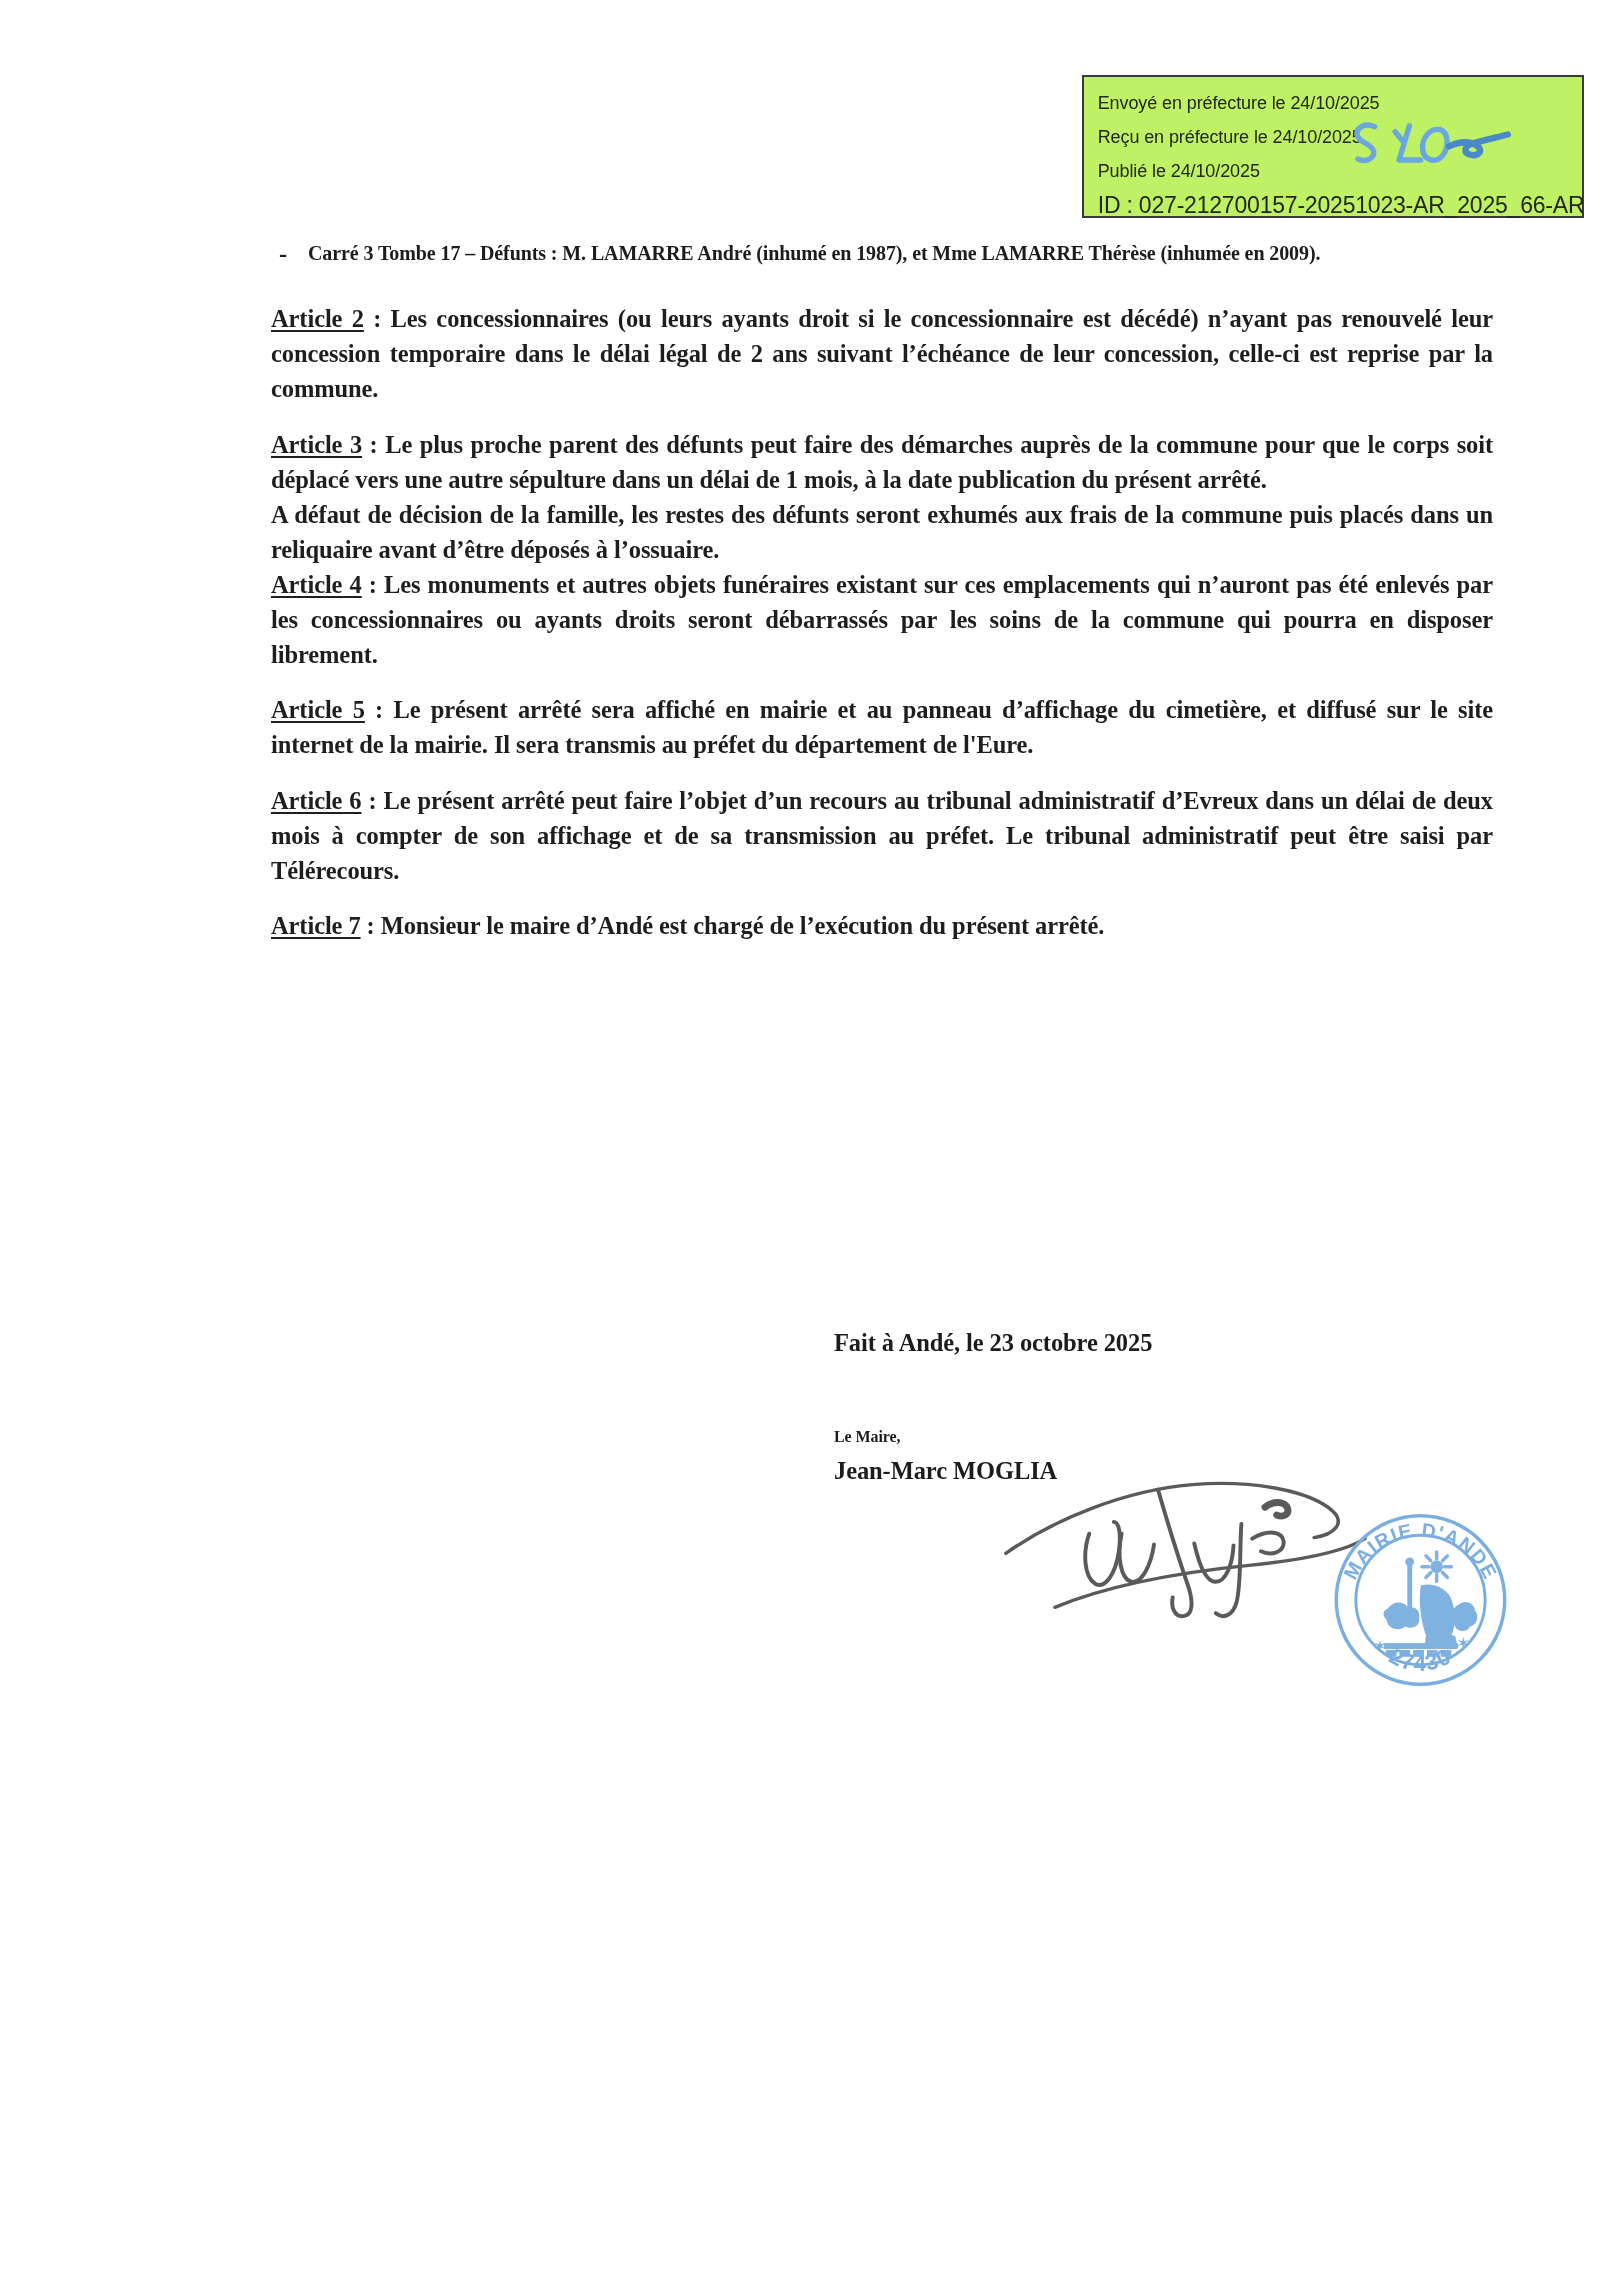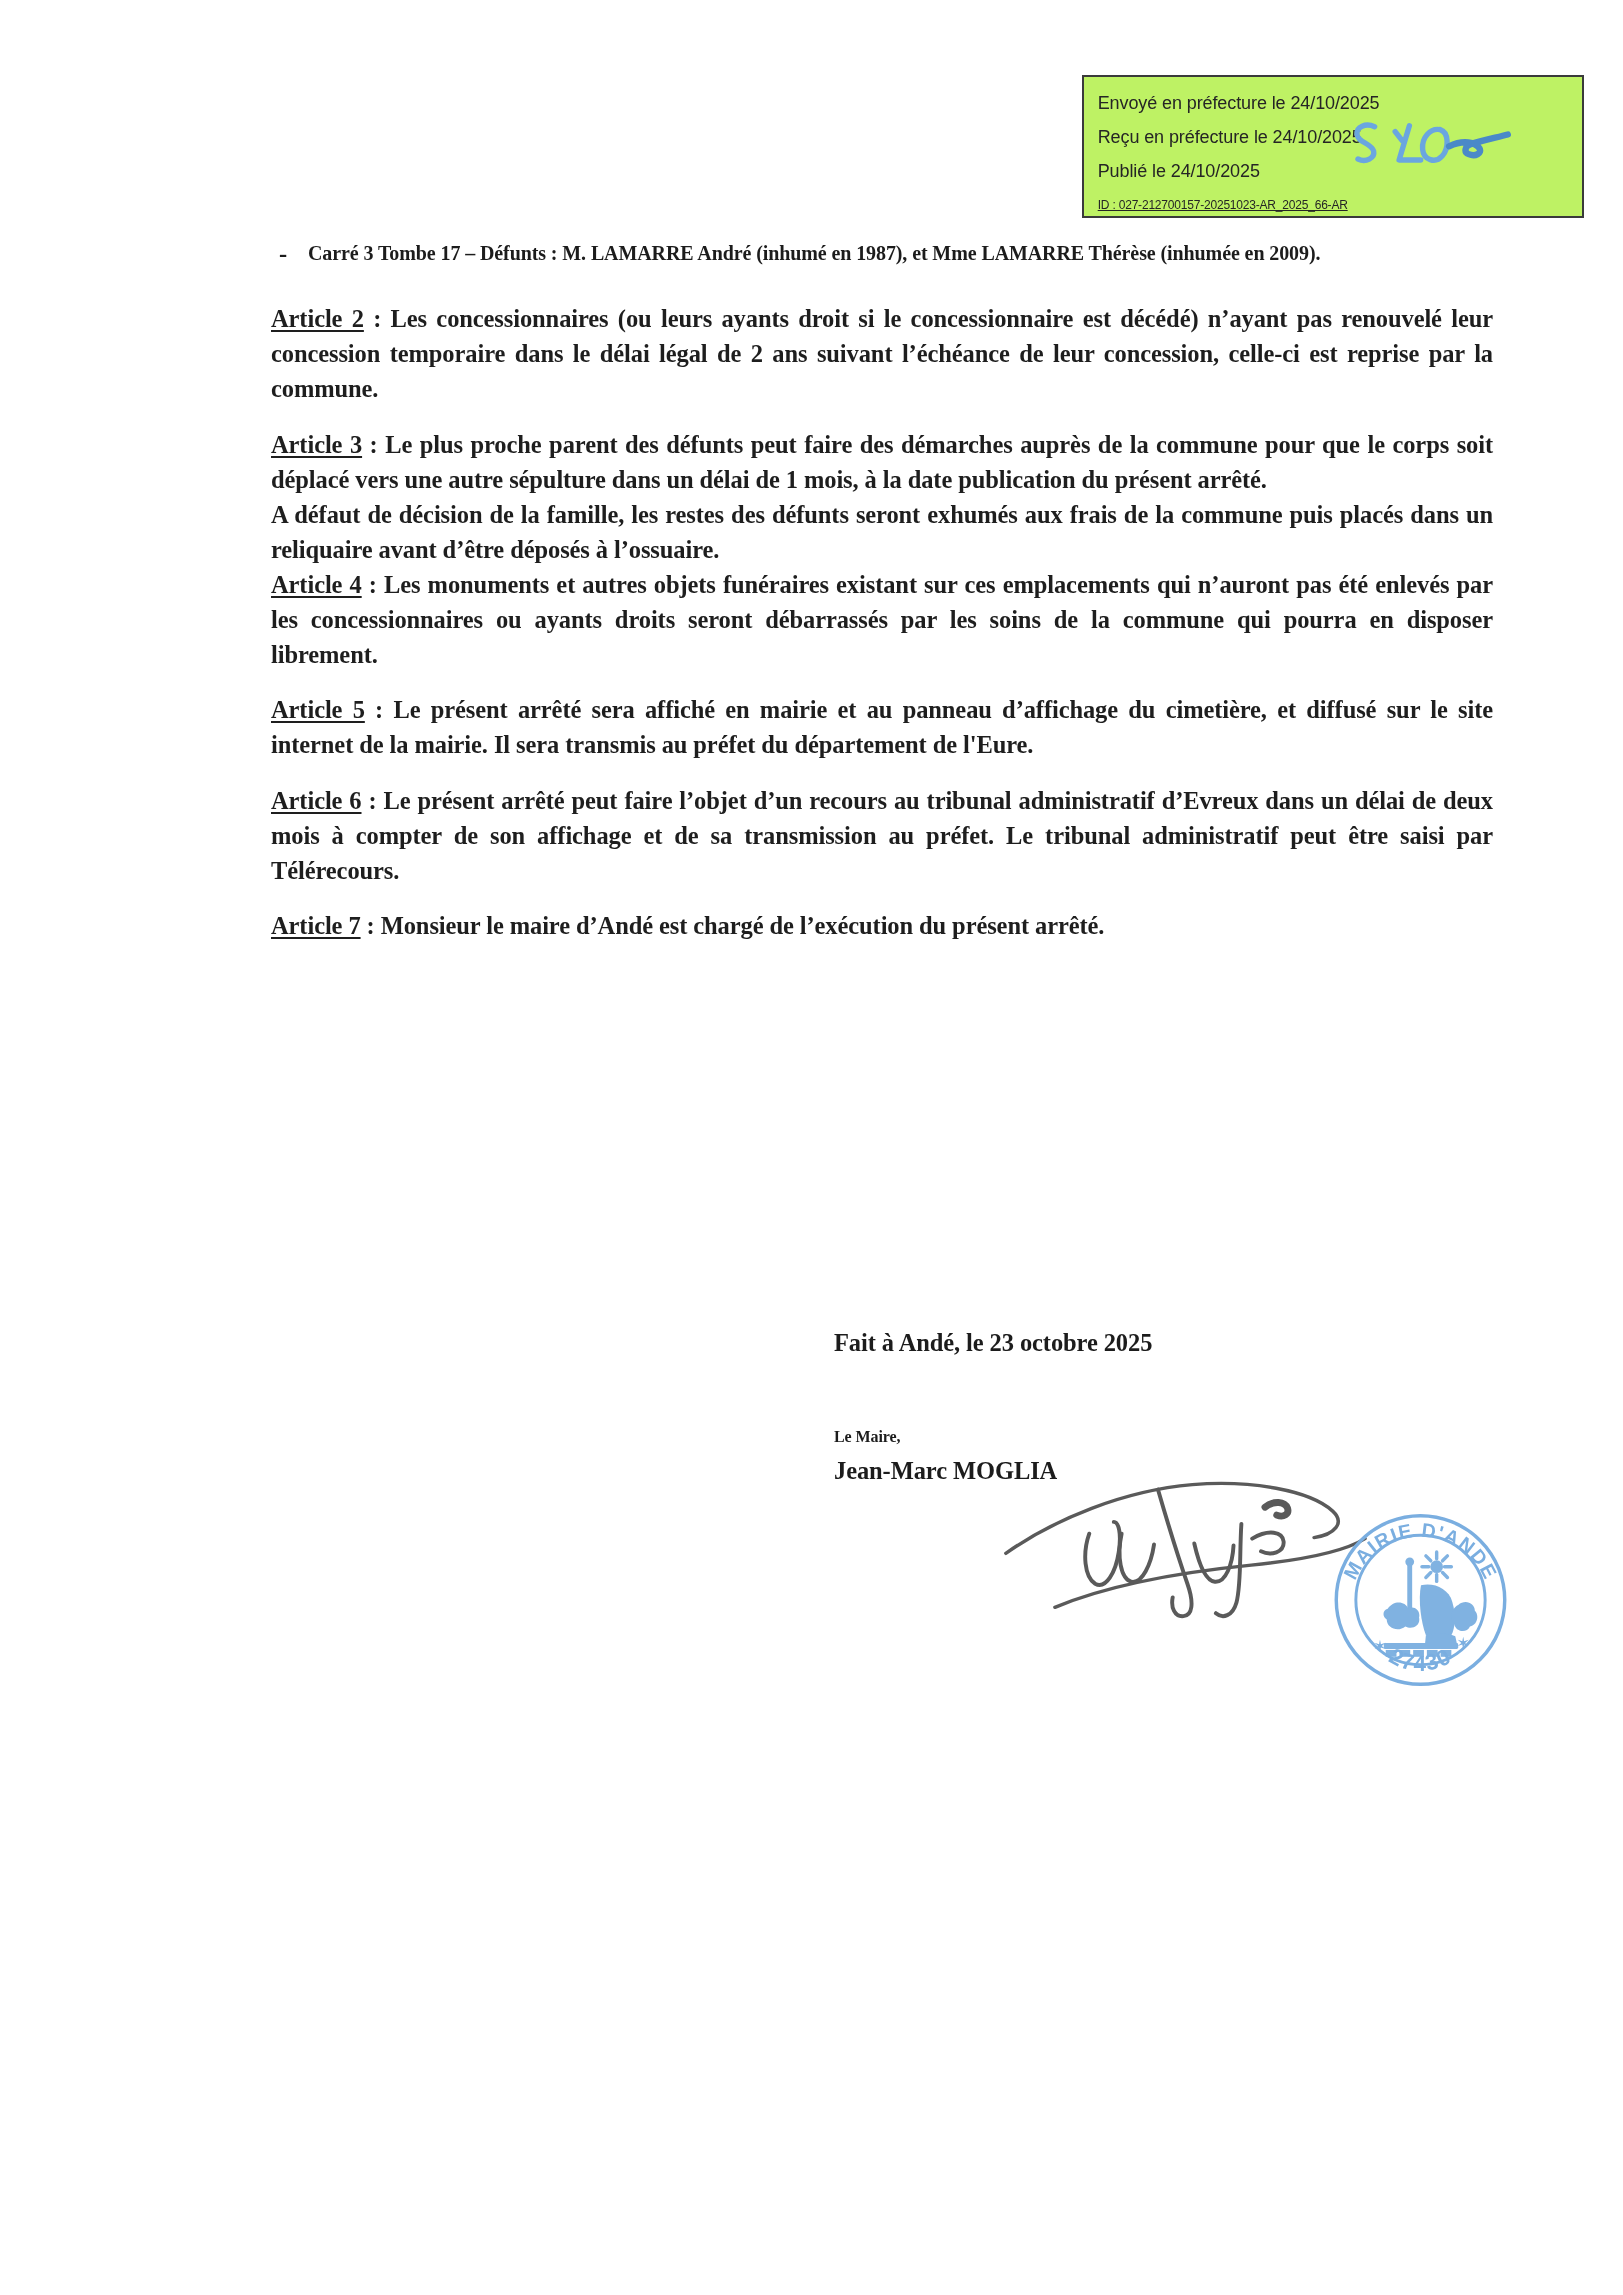--- a/index.html
+++ b/index.html
@@ -40,23 +40,22 @@
   }
   .stamp-line {
     font-family: "Liberation Sans", "DejaVu Sans", sans-serif;
     font-size: 18px;
     line-height: 34px;
     color: #252525;
     white-space: nowrap;
     letter-spacing: -0.1px;
   }
   .stamp-line.id-line {
-    font-size: 12px;
+    font-size: 23px;
     letter-spacing: -0.2px;
-    text-decoration: underline;
   }
 
   
   .visa-mark {
     position: absolute;
     left: 1344px;
     top: 112px;
     width: 167px;
     height: 71px;
     pointer-events: none;

